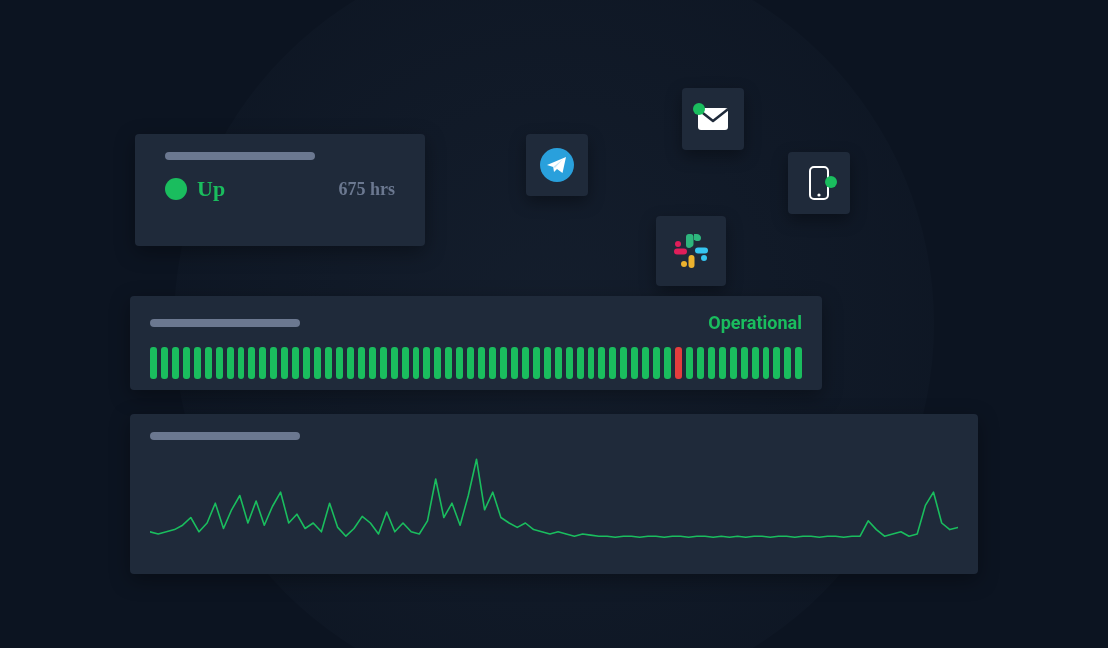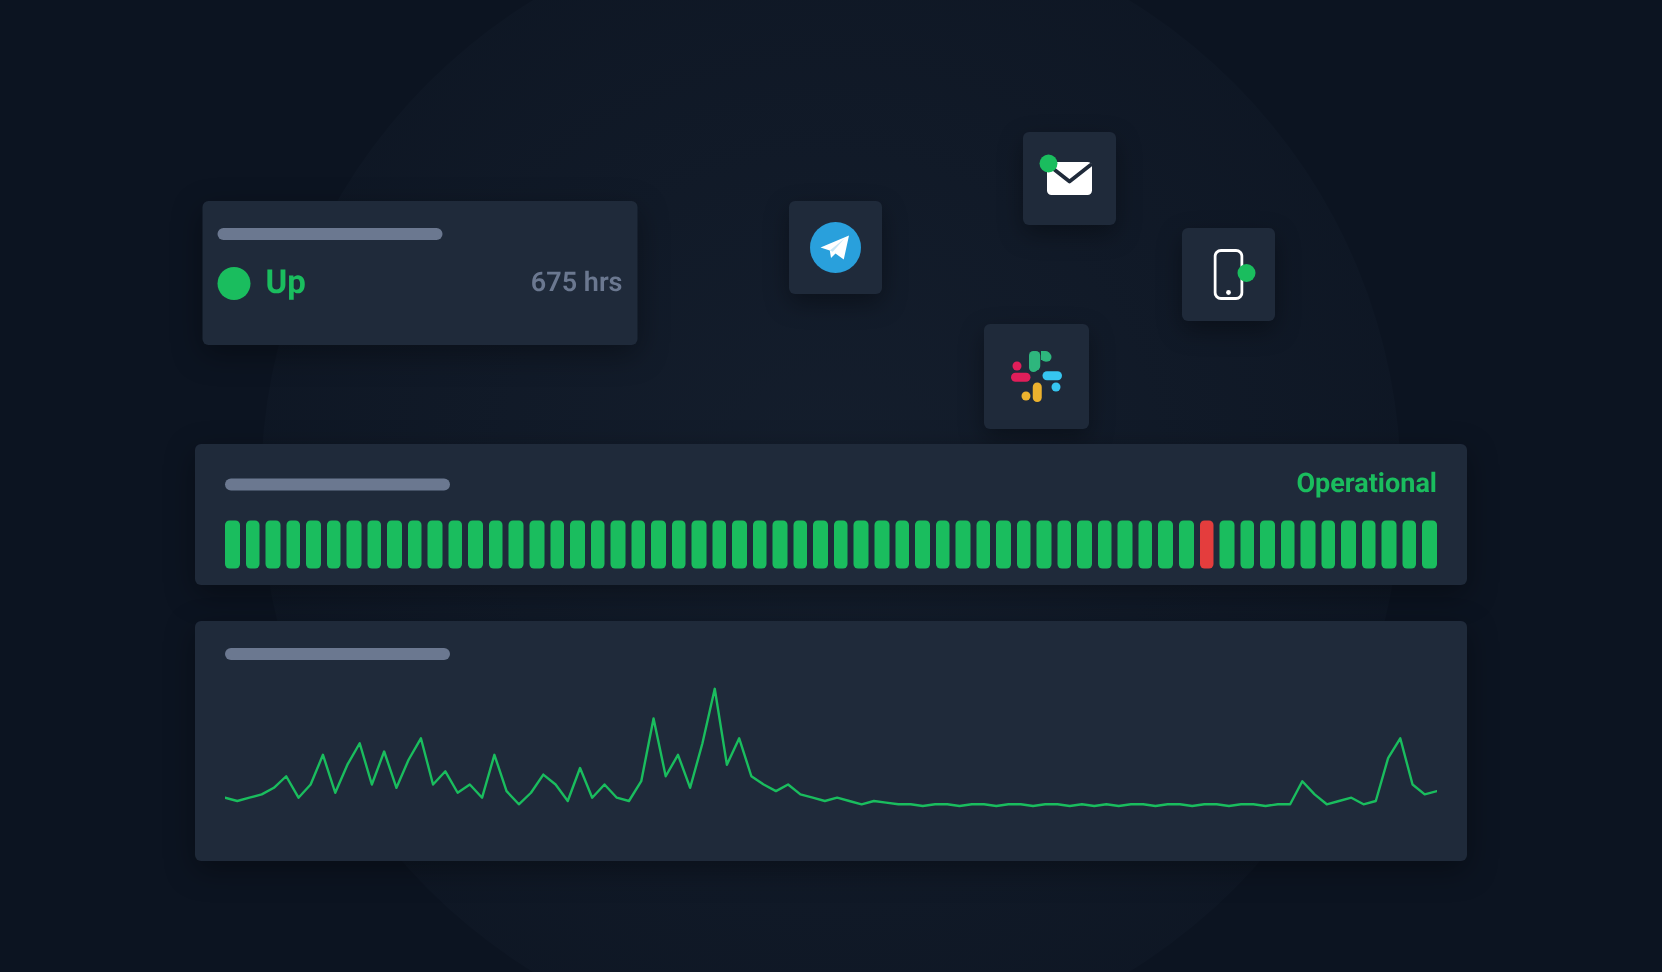--- a/index.html
+++ b/index.html
@@ -30,22 +30,23 @@
   .placeholder-bar {
     background: #6b7890;
     border-radius: 4px;
     height: 8px;
   }
   
   .status-card {
     left: 135px;
     top: 134px;
     width: 290px;
-    height: 96px;
-    padding: 18px 10px;
+    height: 112px;
+    padding: 18px 30px;
+    font-family: Liberation Serif, serif;
   }
   .status-card .placeholder-bar { width: 150px; margin-bottom: 16px; }
   .status-row { display: flex; align-items: center; justify-content: space-between; }
   .status-left { display: flex; align-items: center; gap: 10px; }
   .status-dot {
     width: 22px; height: 22px; border-radius: 50%;
     background: #1abd5e;
   }
   .status-text {
     color: #1abd5e;
@@ -72,21 +73,21 @@
   .integ.slack    { left: 656px; top: 216px; width: 70px; height: 70px; }
   .integ svg { display:block; }
   .dot-badge {
     position: absolute;
     width: 12px; height: 12px; border-radius: 50%;
     background: #1abd5e;
   }
   
   .op-card {
     left: 130px; top: 296px;
-    width: 848px; height: 94px;
+    width: 692px; height: 94px;
     padding: 16px 20px 18px 20px;
   }
   .op-head { display: flex; align-items: center; justify-content: space-between; margin-bottom: 14px; }
   .op-head .placeholder-bar { width: 150px; }
   .op-text { color: #1abd5e; font-size: 18px; font-weight: 700; }
   .bars {
     display: flex; gap: 4px; height: 32px; width: 100%;
   }
   .bars span {
     flex: 1 1 0; border-radius: 3px;

